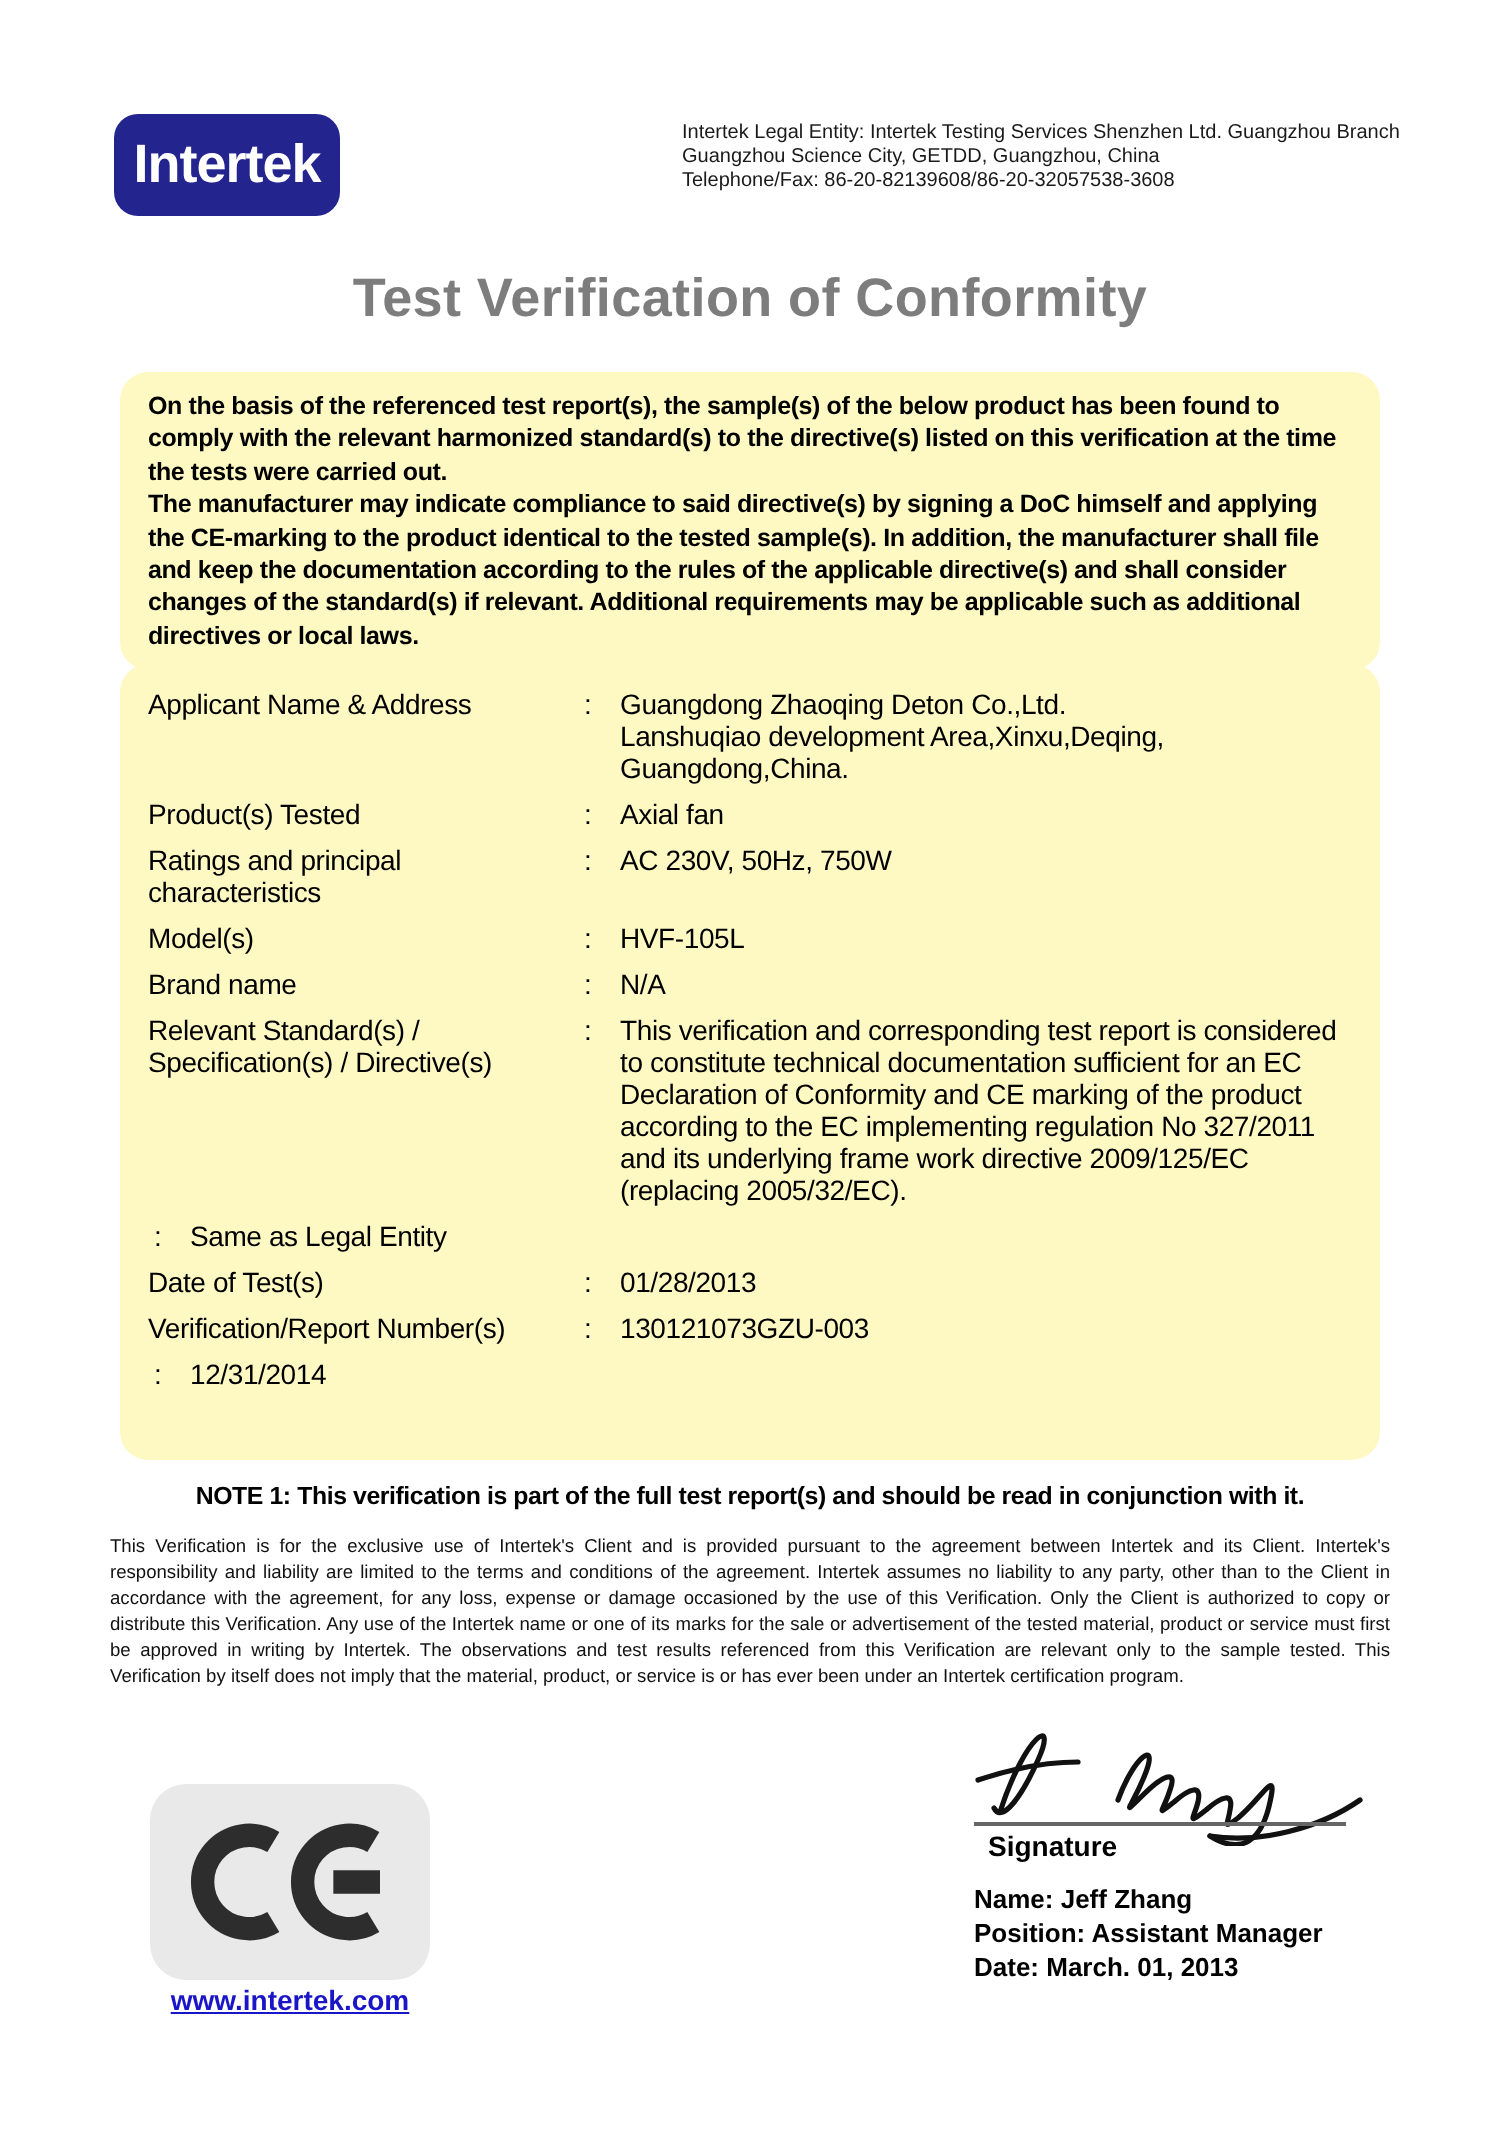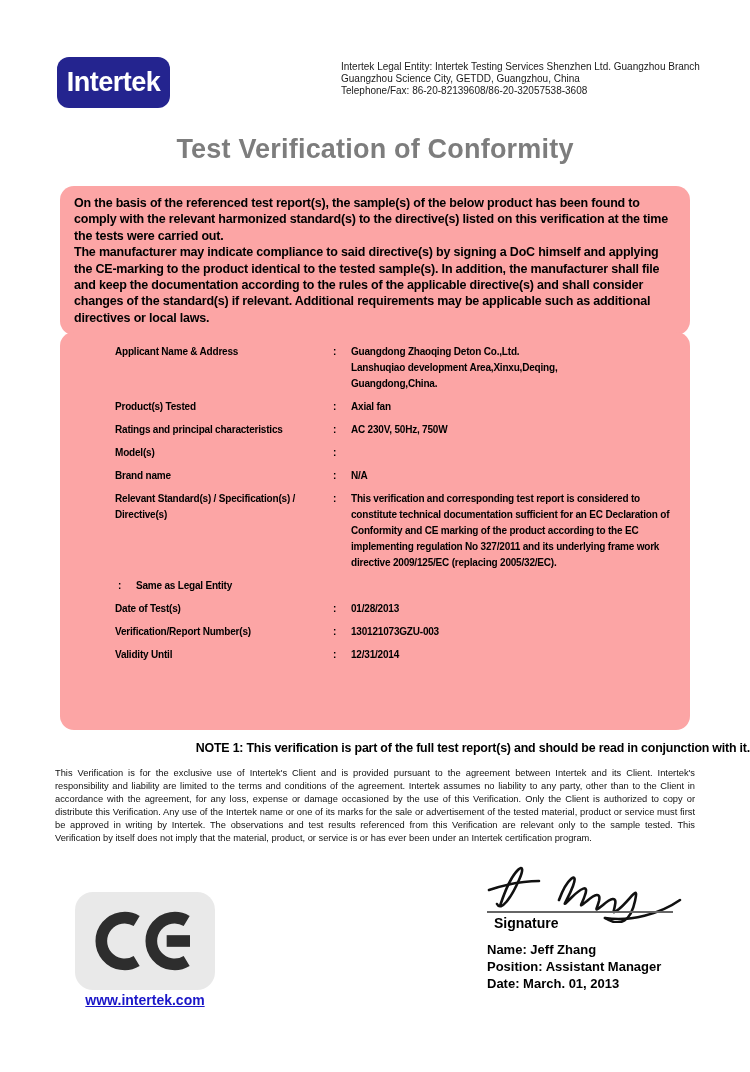--- a/index.html
+++ b/index.html
@@ -19,34 +19,34 @@
     font-size:10px;line-height:12px;color:#1a1a1a;
   }
   .legal div{white-space:nowrap;}
   
   .title{
     position:absolute;left:0;top:134px;width:750px;text-align:center;
     font-size:27px;font-weight:bold;color:#7d7d7d;letter-spacing:0.2px;
   }
   
   .gbox{
-    position:absolute;left:60px;width:630px;background:#fca5a5;border-radius:14px;
+    position:absolute;left:60px;width:630px;background:#fef9c3;border-radius:14px;
     box-sizing:border-box;
   }
   .box1{top:186px;padding:9px 14px 9px 14px;font-size:12.5px;font-weight:bold;
         line-height:16.4px;letter-spacing:-0.2px;}
   .box1 p{margin:0;}
   .box2{top:332px;height:398px;padding:12px 14px;overflow:hidden;}
-  .row{display:flex;margin-bottom:7px;font-size:10px;font-weight:bold;line-height:16px;letter-spacing:-0.2px;margin-left:41px;}
+  .row{display:flex;margin-bottom:7px;font-size:14px;font-weight:normal;line-height:16px;letter-spacing:-0.2px;}
   .lbl{width:215px;flex:0 0 215px;}
   .colon{width:18px;flex:0 0 18px;text-align:left;padding-left:3px;}
   .val{flex:1;white-space:pre-line;}
   
   .note{
-    position:absolute;left:0;top:741px;width:750px;text-align:right;
+    position:absolute;left:0;top:741px;width:750px;text-align:center;
     font-size:12.4px;font-weight:bold;letter-spacing:-0.2px;
   }
   .disclaimer{
     position:absolute;left:55px;top:767px;width:640px;
     font-size:9.3px;line-height:13px;text-align:justify;color:#111;
   }
   
   .sig-svg{position:absolute;left:455px;top:848px;}
   .sig-line{position:absolute;left:487px;top:911px;width:186px;border-top:2px solid #666;}
   .sig-label{position:absolute;left:494px;top:915px;font-size:14px;font-weight:bold;}
@@ -96,20 +96,21 @@
       <div class="val">Axial fan</div>
     </div>
     <div class="row">
       <div class="lbl">Ratings and principal characteristics</div>
       <div class="colon">:</div>
       <div class="val">AC 230V, 50Hz, 750W</div>
     </div>
     <div class="row">
       <div class="lbl">Model(s)</div>
       <div class="colon">:</div>
+      <div class="val">HVF-105L</div>
     </div>
     <div class="row">
       <div class="lbl">Brand name</div>
       <div class="colon">:</div>
       <div class="val">N/A</div>
     </div>
     <div class="row">
       <div class="lbl">Relevant Standard(s) / Specification(s) / Directive(s)</div>
       <div class="colon">:</div>
       <div class="val">This verification and corresponding test report is considered to constitute technical documentation sufficient for an EC Declaration of Conformity and CE marking of the product according to the EC implementing regulation No 327/2011 and its underlying frame work directive 2009/125/EC (replacing 2005/32/EC).</div>
@@ -122,21 +123,20 @@
       <div class="lbl">Date of Test(s)</div>
       <div class="colon">:</div>
       <div class="val">01/28/2013</div>
     </div>
     <div class="row">
       <div class="lbl">Verification/Report Number(s)</div>
       <div class="colon">:</div>
       <div class="val">130121073GZU-003</div>
     </div>
     <div class="row">
-      <div class="lbl">Validity Until</div>
       <div class="colon">:</div>
       <div class="val">12/31/2014</div>
     </div>
   </div>
 
   <div class="note">NOTE 1: This verification is part of the full test report(s) and should be read in conjunction with it.</div>
   <div class="disclaimer">This Verification is for the exclusive use of Intertek's Client and is provided pursuant to the agreement between Intertek and its Client. Intertek's responsibility and liability are limited to the terms and conditions of the agreement. Intertek assumes no liability to any party, other than to the Client in accordance with the agreement, for any loss, expense or damage occasioned by the use of this Verification. Only the Client is authorized to copy or distribute this Verification. Any use of the Intertek name or one of its marks for the sale or advertisement of the tested material, product or service must first be approved in writing by Intertek. The observations and test results referenced from this Verification are relevant only to the sample tested. This Verification by itself does not imply that the material, product, or service is or has ever been under an Intertek certification program.</div>
 
   <svg class="sig-svg" width="240" height="75" viewBox="0 0 240 75">
     <g fill="none" stroke="#111" stroke-width="2.6" stroke-linecap="round">

